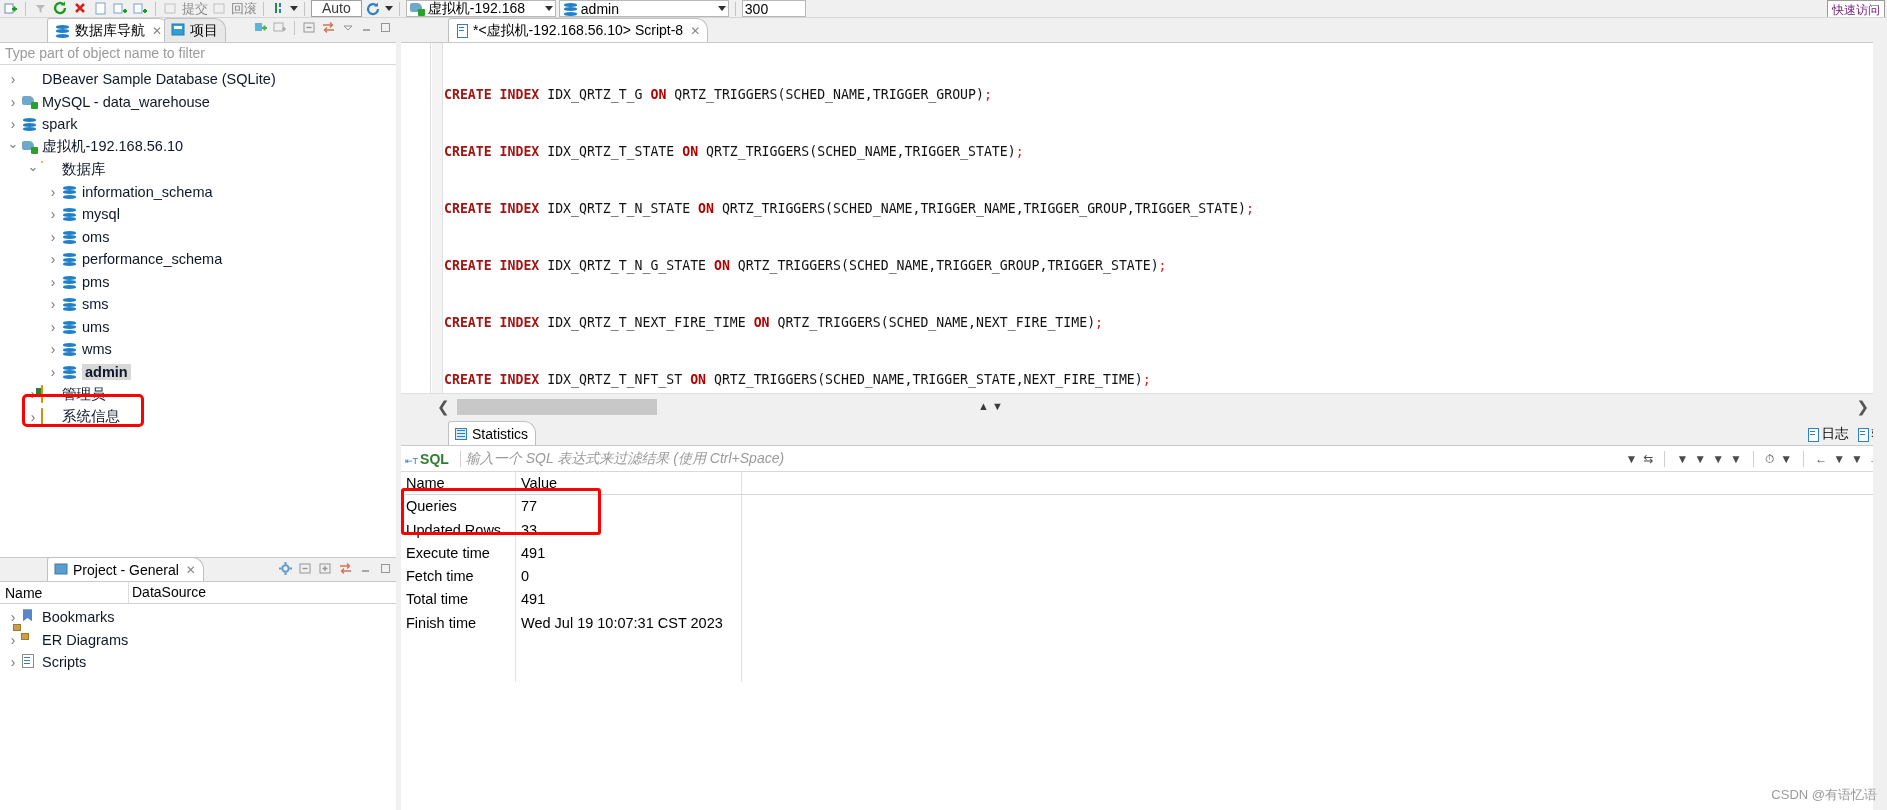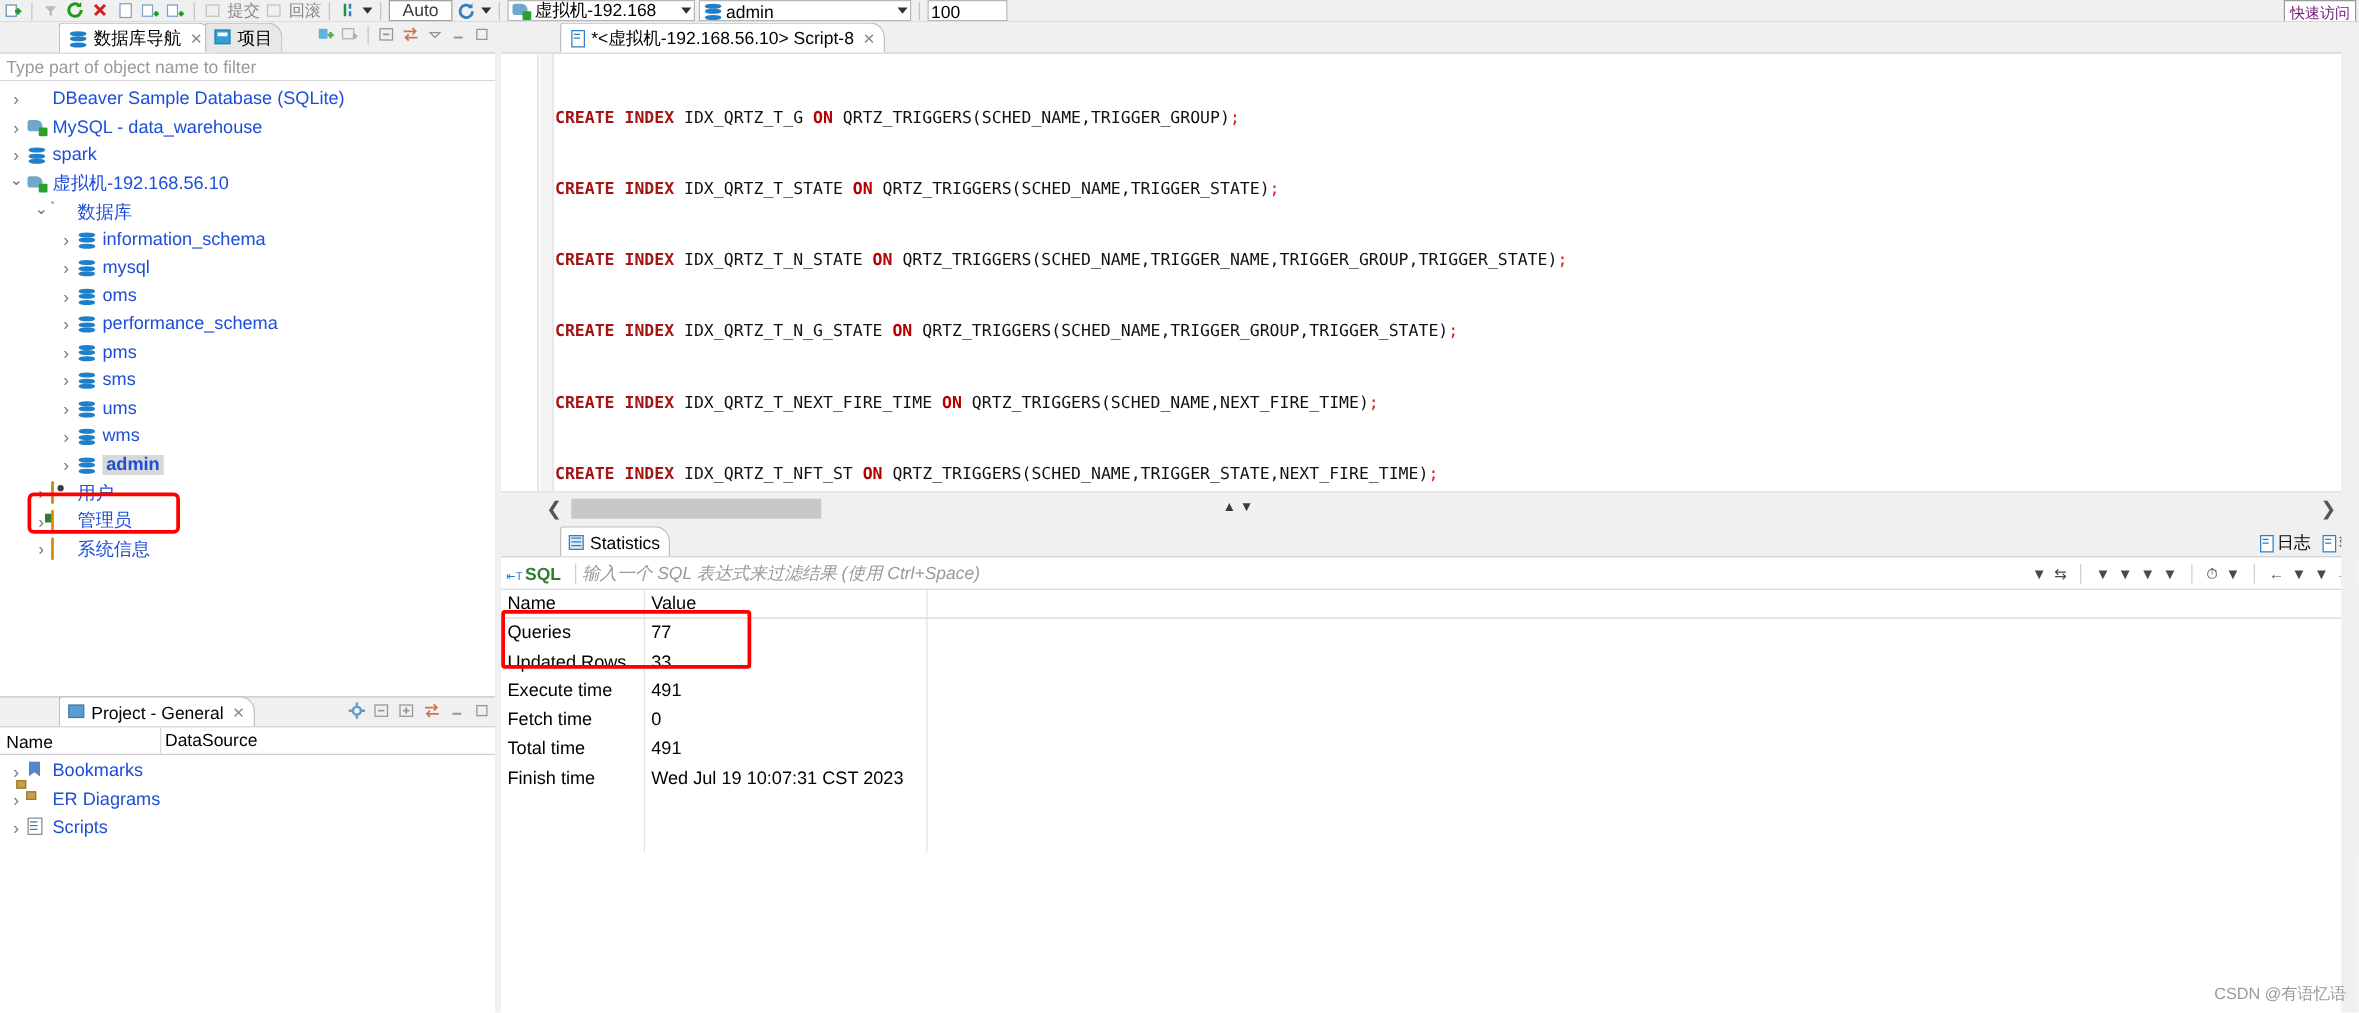--- a/index.html
+++ b/index.html
@@ -65,21 +65,21 @@
     position: absolute; left: 0; top: 25px; width: 396px; height: 22px;
     background: #ffffff; border-bottom: 1px solid #d8d8d8;
     color: #9a9a9a; font-size: 14px; padding: 2px 0 0 5px;
   }
 
   
   #tree {
     position: absolute; left: 0; top: 47px; width: 396px; height: 492px;
     background: #ffffff; overflow: hidden; padding-top: 3px;
   }
-  .row { height: 22.5px; display: flex; align-items: center; white-space: nowrap; font-size: 14.5px; color: #1d4ed8; }
+  .row { height: 22.5px; display: flex; align-items: center; white-space: nowrap; font-size: 14.5px; color: #0f172a; }
   .arrow { width: 16px; text-align: center; color: #777; font-size: 11px; flex: 0 0 16px; }
   .arrow.open::before { content: "\2304"; position: relative; top:-3px; font-size: 13px;}
   .arrow.closed::before { content: "\203A"; font-size: 14px; }
   .ico { width: 17px; height: 16px; margin-right: 4px; flex: 0 0 17px; position: relative; }
   .lbl { }
   .row.sel .lbl { background: #d8d8d8; font-weight: bold; padding: 0 3px; }
 
   
   .ic-db { display:block; width:14px;height:14px; margin: 1px 0 0 1px; }
   .ic-db i { display:block; position:absolute; background:#1f80c9; border-radius: 50%/40%; }
@@ -289,21 +289,21 @@
     <span class="ic-db" style="position:relative;width:15px;height:15px">
         <i></i>
         <i></i>
         <i></i>
       </span>
     <span style="font-size:14px">admin</span>
     <span class="caret-d" style="margin-left:auto"></span>
   </span>
   <span class="tb-sep"></span>
   <span class="tb-combo" style="width:64px;justify-content:space-between">
-    <span style="font-size:14px">100</span>
+    <span style="font-size:14px">300</span>
   </span>
   <span id="quickaccess">
     <span>快速访问</span>
   </span>
 </div>
 
 <div id="leftpanel">
 
   <div id="nav-tabbar">
     <div class="etab active">
@@ -485,25 +485,20 @@
     <div class="row sel" style="padding-left:45px">
       <span class="arrow closed"></span>
       <span class="ico">
           <span class="ic-db" style="position:relative">
             <i></i>
             <i></i>
             <i></i>
           </span>
         </span>
       <span class="lbl">admin</span>
-    </div>
-    <div class="row" style="padding-left:25px">
-      <span class="arrow closed"></span>
-      <span class="ico"><span class="ic-user"></span></span>
-      <span class="lbl">用户</span>
     </div>
     <div class="row" style="padding-left:25px">
       <span class="arrow closed"></span>
       <span class="ico"><span class="ic-admin"></span></span>
       <span class="lbl">管理员</span>
     </div>
     <div class="row" style="padding-left:25px">
       <span class="arrow closed"></span>
       <span class="ico"><span class="ic-info"></span></span>
       <span class="lbl">系统信息</span>

